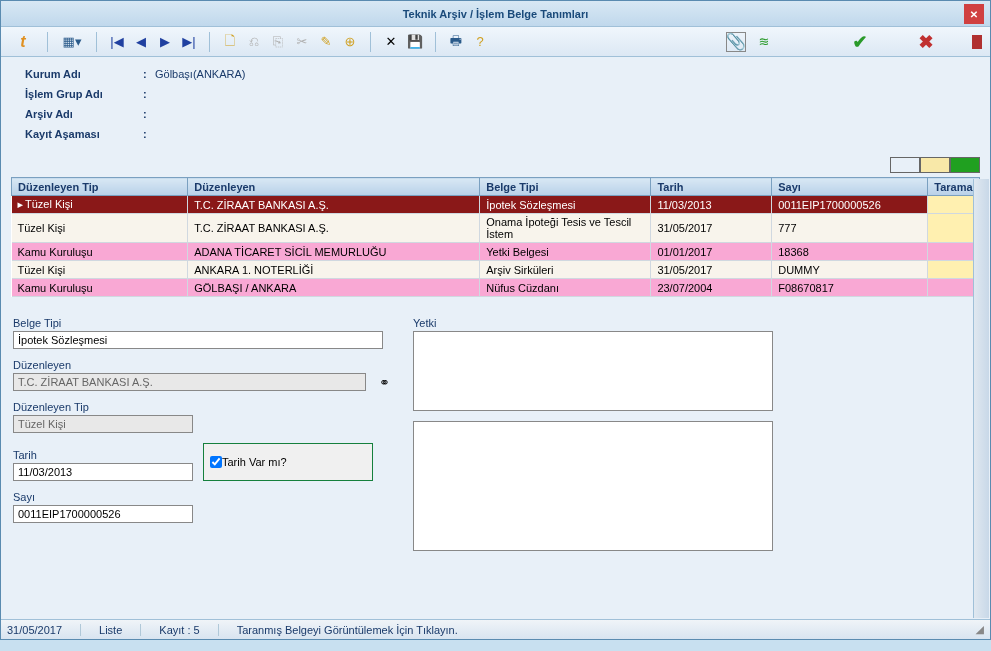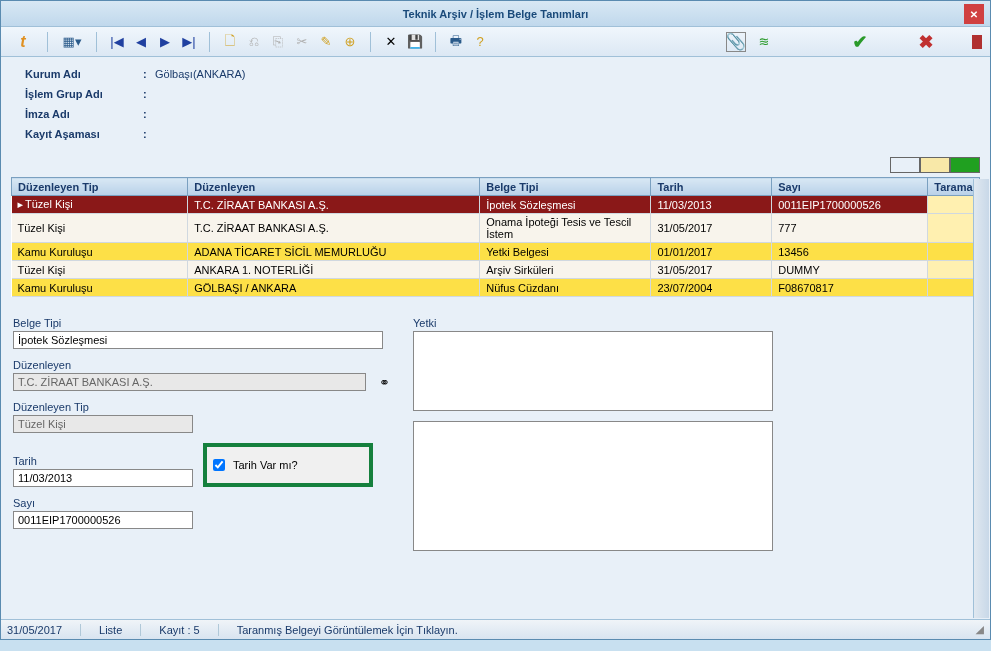--- a/index.html
+++ b/index.html
@@ -22,35 +22,35 @@
 .info-colon { width: 12px; font-weight: bold; color: #1a3a6a; }
 .info-val { color: #1a3a6a; }
 .color-bar { display: flex; justify-content: flex-end; padding: 4px 10px; gap: 0; }
 .color-box { width: 30px; height: 16px; border: 1px solid #666; }
 .grid-wrap { padding: 0 10px; }
 .grid { width: 100%; border-collapse: collapse; background: #fff; }
 .grid th { background: linear-gradient(#d8e8f4, #b8d0e8); color: #1a3a6a; font-weight: bold; text-align: left; padding: 2px 6px; border: 1px solid #7aa0c0; font-size: 11px; height: 18px; }
 .grid td { padding: 2px 6px; border-right: 1px solid #d0d8e0; border-bottom: 1px solid #d0d8e0; height: 18px; background: #f8f4ec; }
 .grid tr.selected td { background: #8a1818; color: #fff; }
 .grid tr.selected td:first-child::before { content: '▸'; margin-right: 2px; }
-.grid tr.alt td { background: #fde047; }
+.grid tr.alt td { background: #f9a8d4; }
 .grid td.tar { background: #fff0b0; }
 .grid tr.selected td.tar { background: #fff0b0; }
 .form-area { display: flex; padding: 20px 12px 8px 12px; gap: 20px; background: #e8f0f8; }
 .form-col { display: flex; flex-direction: column; gap: 10px; }
 .form-col.left { width: 380px; }
 .form-col.right { width: 360px; }
 .fgroup { display: flex; flex-direction: column; gap: 2px; }
 .flabel { color: #1a3a6a; }
 .finput { width: 180px; padding: 2px 4px; border: 1px solid #888; background: #fff; font-family: inherit; font-size: 11px; height: 18px; }
 .finput.wide { width: 370px; }
 .finput.ro { background: #e8e8e8; color: #666; }
 .inline { display: flex; align-items: flex-end; gap: 10px; }
 .lookup { width: 18px; height: 18px; display: flex; align-items: center; justify-content: center; cursor: pointer; font-size: 13px; }
-.chk-wrap { display: flex; align-items: center; gap: 8px; border: 4px solid #15803d; padding: 18px 6px; height: 18px; background: #f0f0f0; width: 170px; }
+.chk-wrap { display: flex; align-items: center; gap: 0; border: 1px solid #15803d; padding: 18px 6px; height: 18px; background: #f0f0f0; width: 170px; }
 .chk-wrap input { width: 12px; height: 12px; }
 .tarea { width: 360px; height: 80px; border: 1px solid #888; background: #fff; font-family: inherit; font-size: 11px; padding: 2px 4px; resize: none; }
 .tarea.tall { height: 130px; }
 .statusbar { position: absolute; bottom: 0; left: 0; right: 0; height: 20px; background: linear-gradient(#f0f4f8, #d8e4f0); border-top: 1px solid #a0c0d8; display: flex; align-items: center; padding: 0 6px; gap: 18px; color: #1a3a6a; }
 .statusbar .sitem { border-right: 1px solid #b0c8d8; padding-right: 18px; }
 .statusbar .sgrip { margin-left: auto; color: #888; }
 .scroll-right { position: absolute; right: 1px; top: 178px; bottom: 21px; width: 16px; background: linear-gradient(90deg, #e0e8f0, #c8d8e8); border-left: 1px solid #a0c0d8; }
 </style>
 </head>
 <body>
@@ -101,21 +101,21 @@
       <div class="info-label">Kurum Adı</div>
       <div class="info-colon">:</div>
       <div class="info-val">Gölbaşı(ANKARA)</div>
     </div>
     <div class="info-row">
       <div class="info-label">İşlem Grup Adı</div>
       <div class="info-colon">:</div>
       <div class="info-val"></div>
     </div>
     <div class="info-row">
-      <div class="info-label">İmza Adı</div>
+      <div class="info-label">Arşiv Adı</div>
       <div class="info-colon">:</div>
       <div class="info-val"></div>
     </div>
     <div class="info-row">
       <div class="info-label">Kayıt Aşaması</div>
       <div class="info-colon">:</div>
       <div class="info-val"></div>
     </div>
   </div>
 
@@ -152,21 +152,21 @@
             <td>Onama İpoteği Tesis ve Tescil İstem</td>
             <td>31/05/2017</td>
             <td>777</td>
             <td class="tar"></td>
           </tr>
           <tr class="alt">
             <td>Kamu Kuruluşu</td>
             <td>ADANA TİCARET SİCİL MEMURLUĞU</td>
             <td>Yetki Belgesi</td>
             <td>01/01/2017</td>
-            <td>13456</td>
+            <td>18368</td>
             <td class="tar"></td>
           </tr>
           <tr>
             <td>Tüzel Kişi</td>
             <td>ANKARA 1. NOTERLİĞİ</td>
             <td>Arşiv Sirküleri</td>
             <td>31/05/2017</td>
             <td>DUMMY</td>
             <td class="tar"></td>
           </tr>

